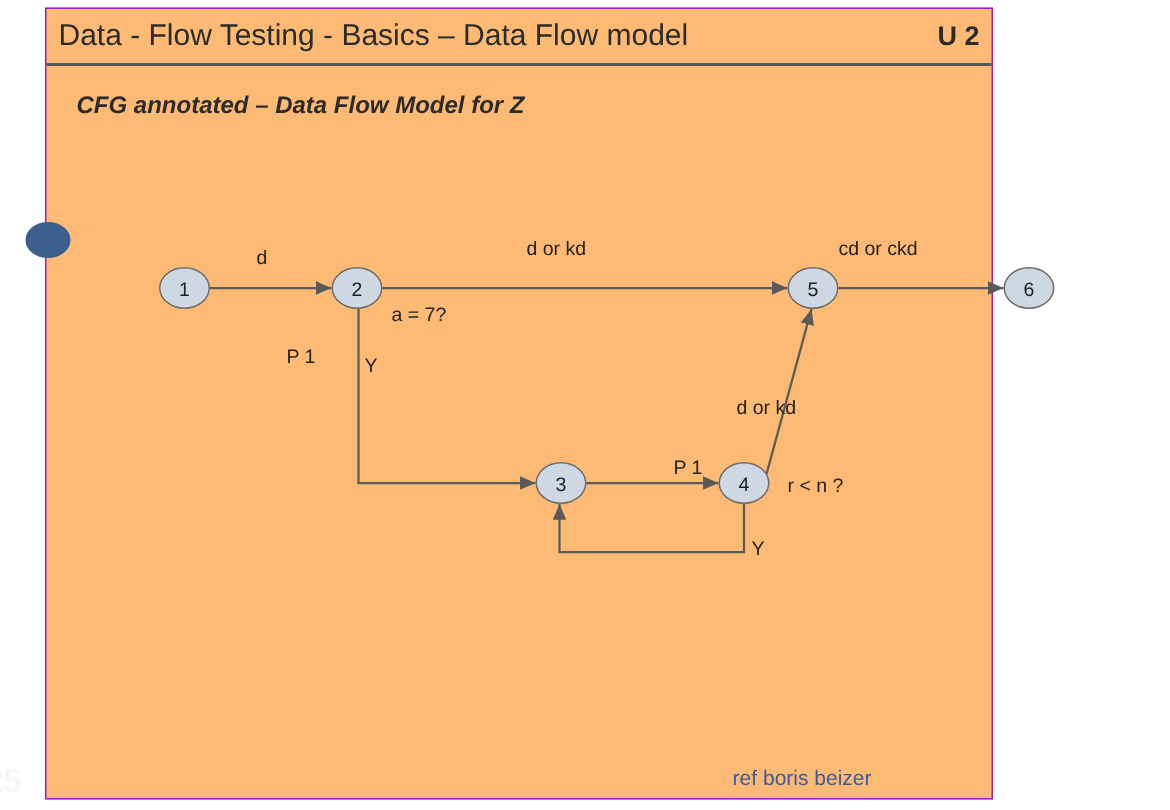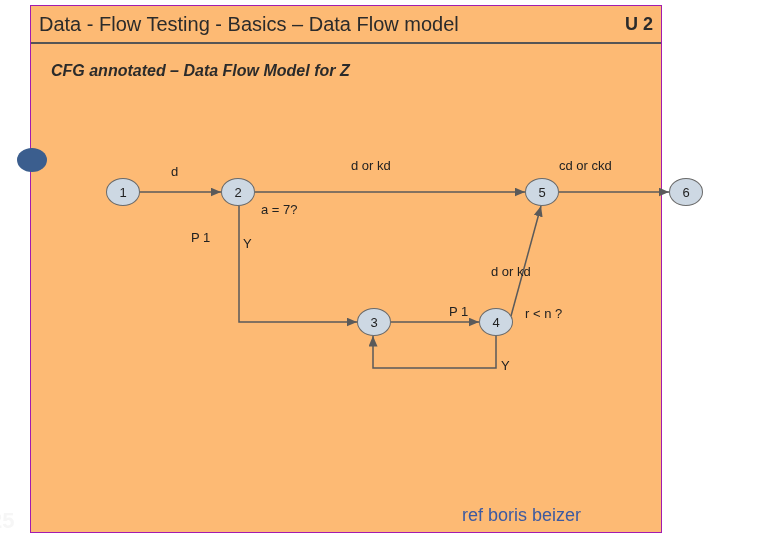--- a/index.html
+++ b/index.html
@@ -84,21 +84,21 @@
     left: -10px;
     bottom: 6px;
     color: #f6f6f6;
     font-size: 22px;
     font-weight: bold;
   }
   .footer-ref {
     position: absolute;
     right: 80px;
     bottom: 6px;
-    font-size: 18px;
+    font-size: 14px;
     color: #3d5aa0;
   }
   .accent {
     position: absolute;
     left: -14px;
     top: 142px;
     width: 30px;
     height: 24px;
     background: #3b5e8e;
     border-radius: 50%;
@@ -157,20 +157,20 @@
     <div class="node" style="left:638px; top:172px;">6</div>
 
     <div class="lbl" style="left:140px; top:158px;">d</div>
     <div class="lbl" style="left:320px; top:152px;">d  or  kd</div>
     <div class="lbl" style="left:528px; top:152px;">cd  or  ckd</div>
     <div class="lbl" style="left:230px; top:196px;">a = 7?</div>
     <div class="lbl" style="left:160px; top:208px;margin-top:16px;">P 1</div>
     <div class="lbl" style="left:212px; top:230px;">Y</div>
     <div class="lbl" style="left:460px; top:258px;">d  or  kd</div>
     <div class="lbl" style="left:418px; top:298px;">P 1</div>
-    <div class="lbl" style="left:494px; top:300px;">r &lt; n ?</div>
+    <div class="lbl" style="left:494px; top:310px;">r &lt; n ?</div>
     <div class="lbl" style="left:470px; top:352px;">Y</div>
   </div>
 
   <div class="footer-ref">ref boris beizer</div>
 </div>
 
 <div class="pagemark">25</div>
 
 </body></html>

